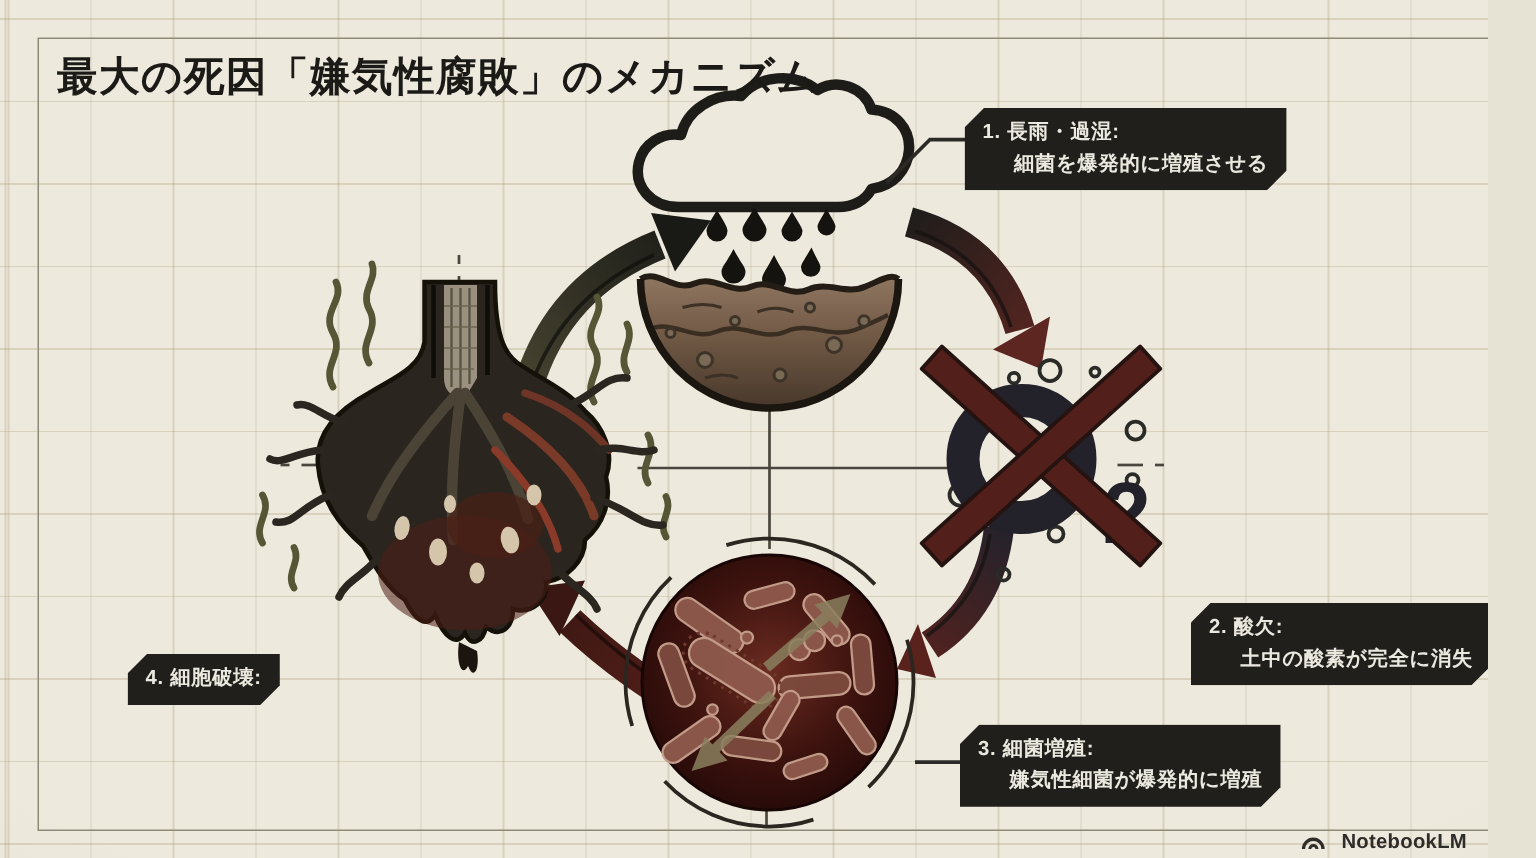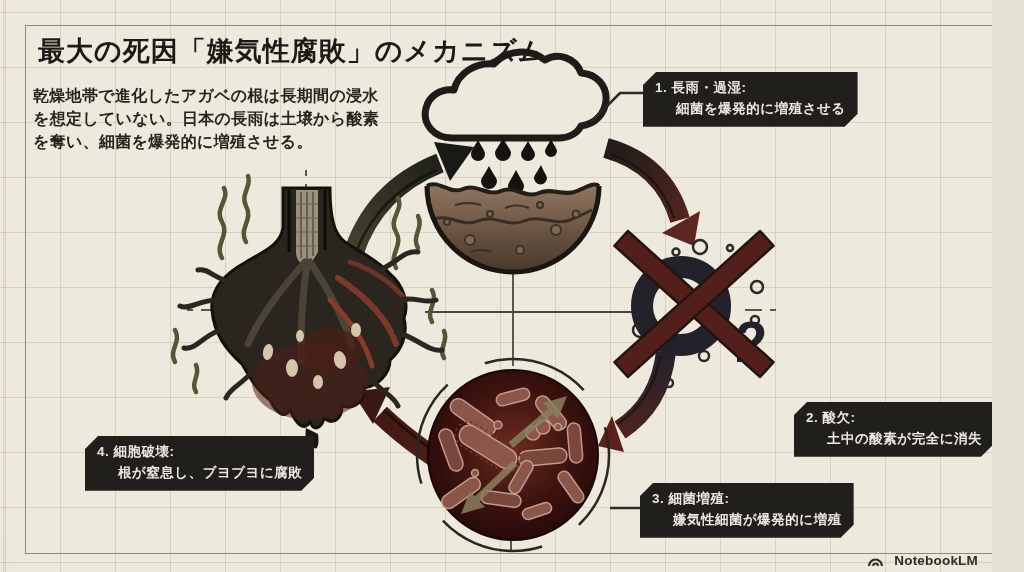--- a/index.html
+++ b/index.html
@@ -243,21 +243,20 @@
     </g>
 
     <g stroke="#2b2a26" stroke-width="2.5" fill="none">
       <polyline points="648,93 620,93 591,122"></polyline>
       <line x1="610" y1="508" x2="642" y2="508"></line>
     </g>
   </svg>
 
   <div class="frame"></div>
   <div class="title">最大の死因「嫌気性腐敗」のメカニズム</div>
-  <div class="intro">乾燥地帯で進化したアガベの根は長期間の浸水を想定していない。日本の長雨は土壌から酸素を奪い、細菌を爆発的に増殖させる。</div>
 
   <div class="callout" style="left:643px;top:72px;">
     <div class="cbox">
       <span class="bk tl"></span>
       <span class="bk tr"></span>
       <span class="bk bl"></span>
       <span class="bk br"></span>
       <div>1. 長雨・過湿:</div>
       <div class="detail">細菌を爆発的に増殖させる</div>
     </div>
@@ -287,21 +286,20 @@
   </div>
 
   <div class="callout" style="left:85px;top:436px;border-radius:19px;">
     <div class="cbox">
       <span class="bk tl"></span>
       <span class="bk tr"></span>
       <span class="bk bl"></span>
       <span class="bk br"></span>
       <span class="tail" style="left:162px;"></span>
       <div>4. 細胞破壊:</div>
-      <div class="detail">根が窒息し、ブヨブヨに腐敗</div>
     </div>
   </div>
 
   <div class="brand">
     <svg width="17" height="15" viewBox="0 0 17 15">
       <path d="M 2,13 A 6.5,6.5 0 0 1 15,13" fill="none" stroke="#2e2d29" stroke-width="2.2"></path>
       <path d="M 6.2,13 A 2.4,2.4 0 0 1 11,13" fill="none" stroke="#2e2d29" stroke-width="2"></path>
     </svg>
     <span class="label">NotebookLM</span>
   </div>

